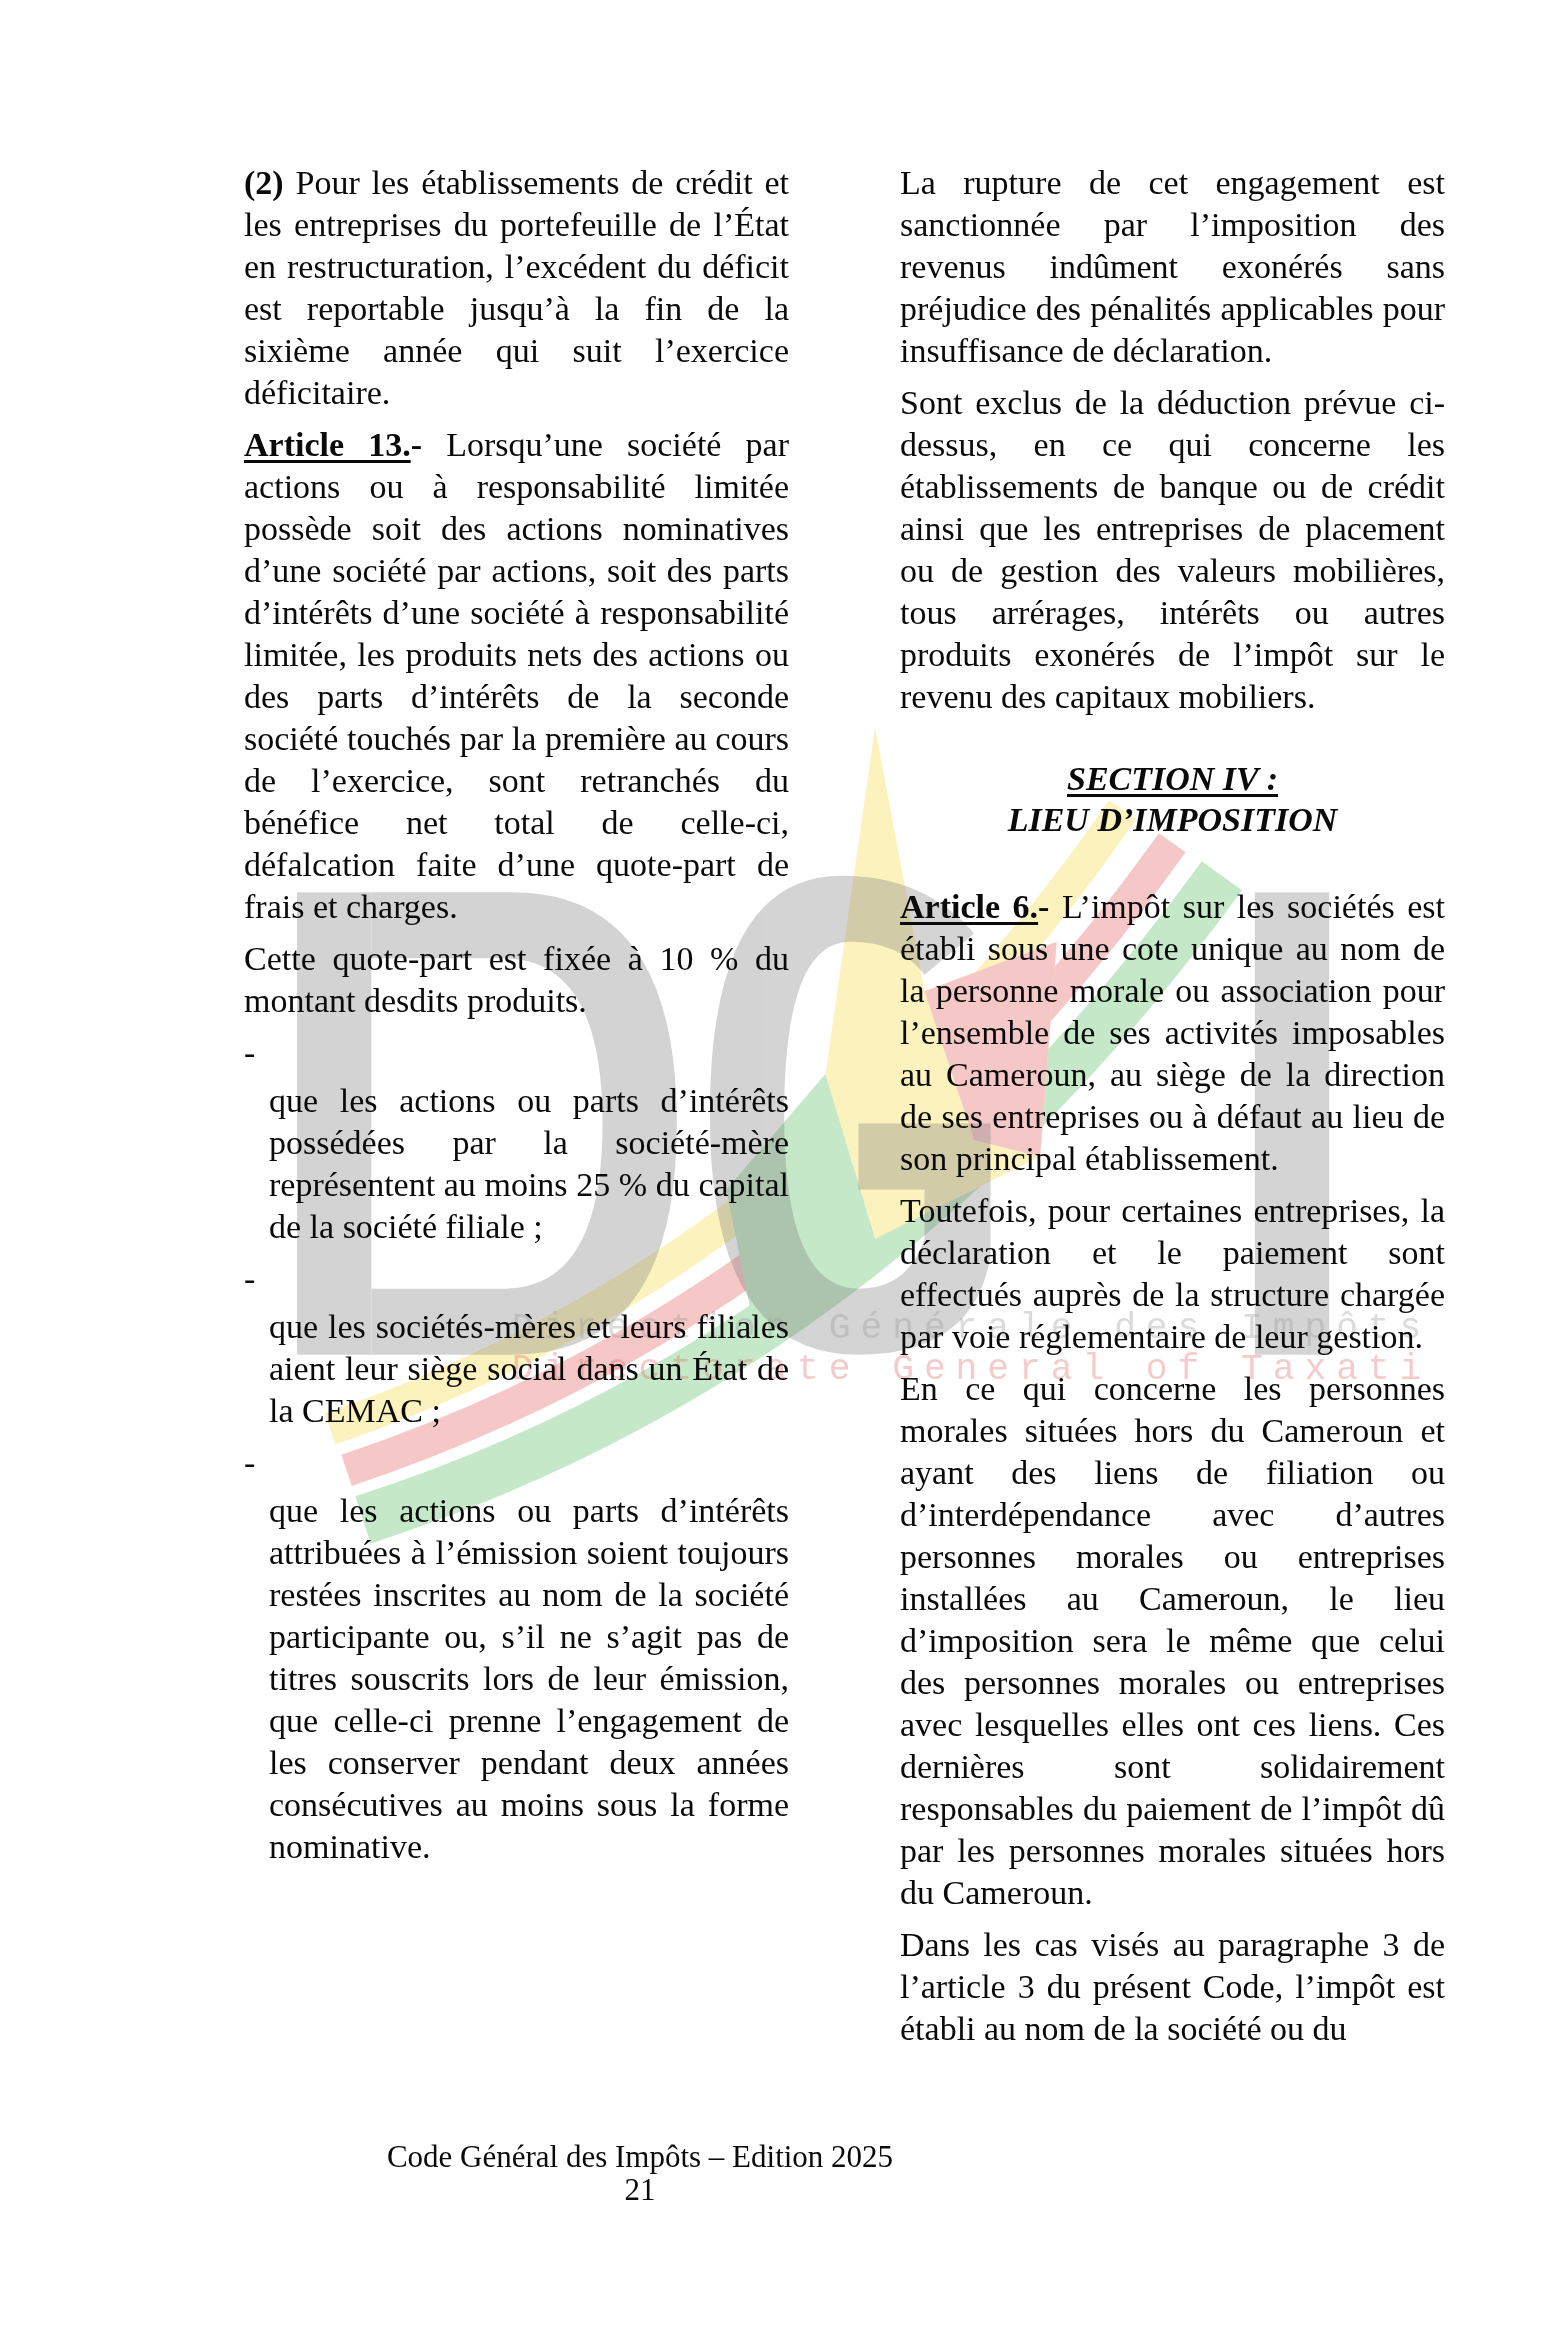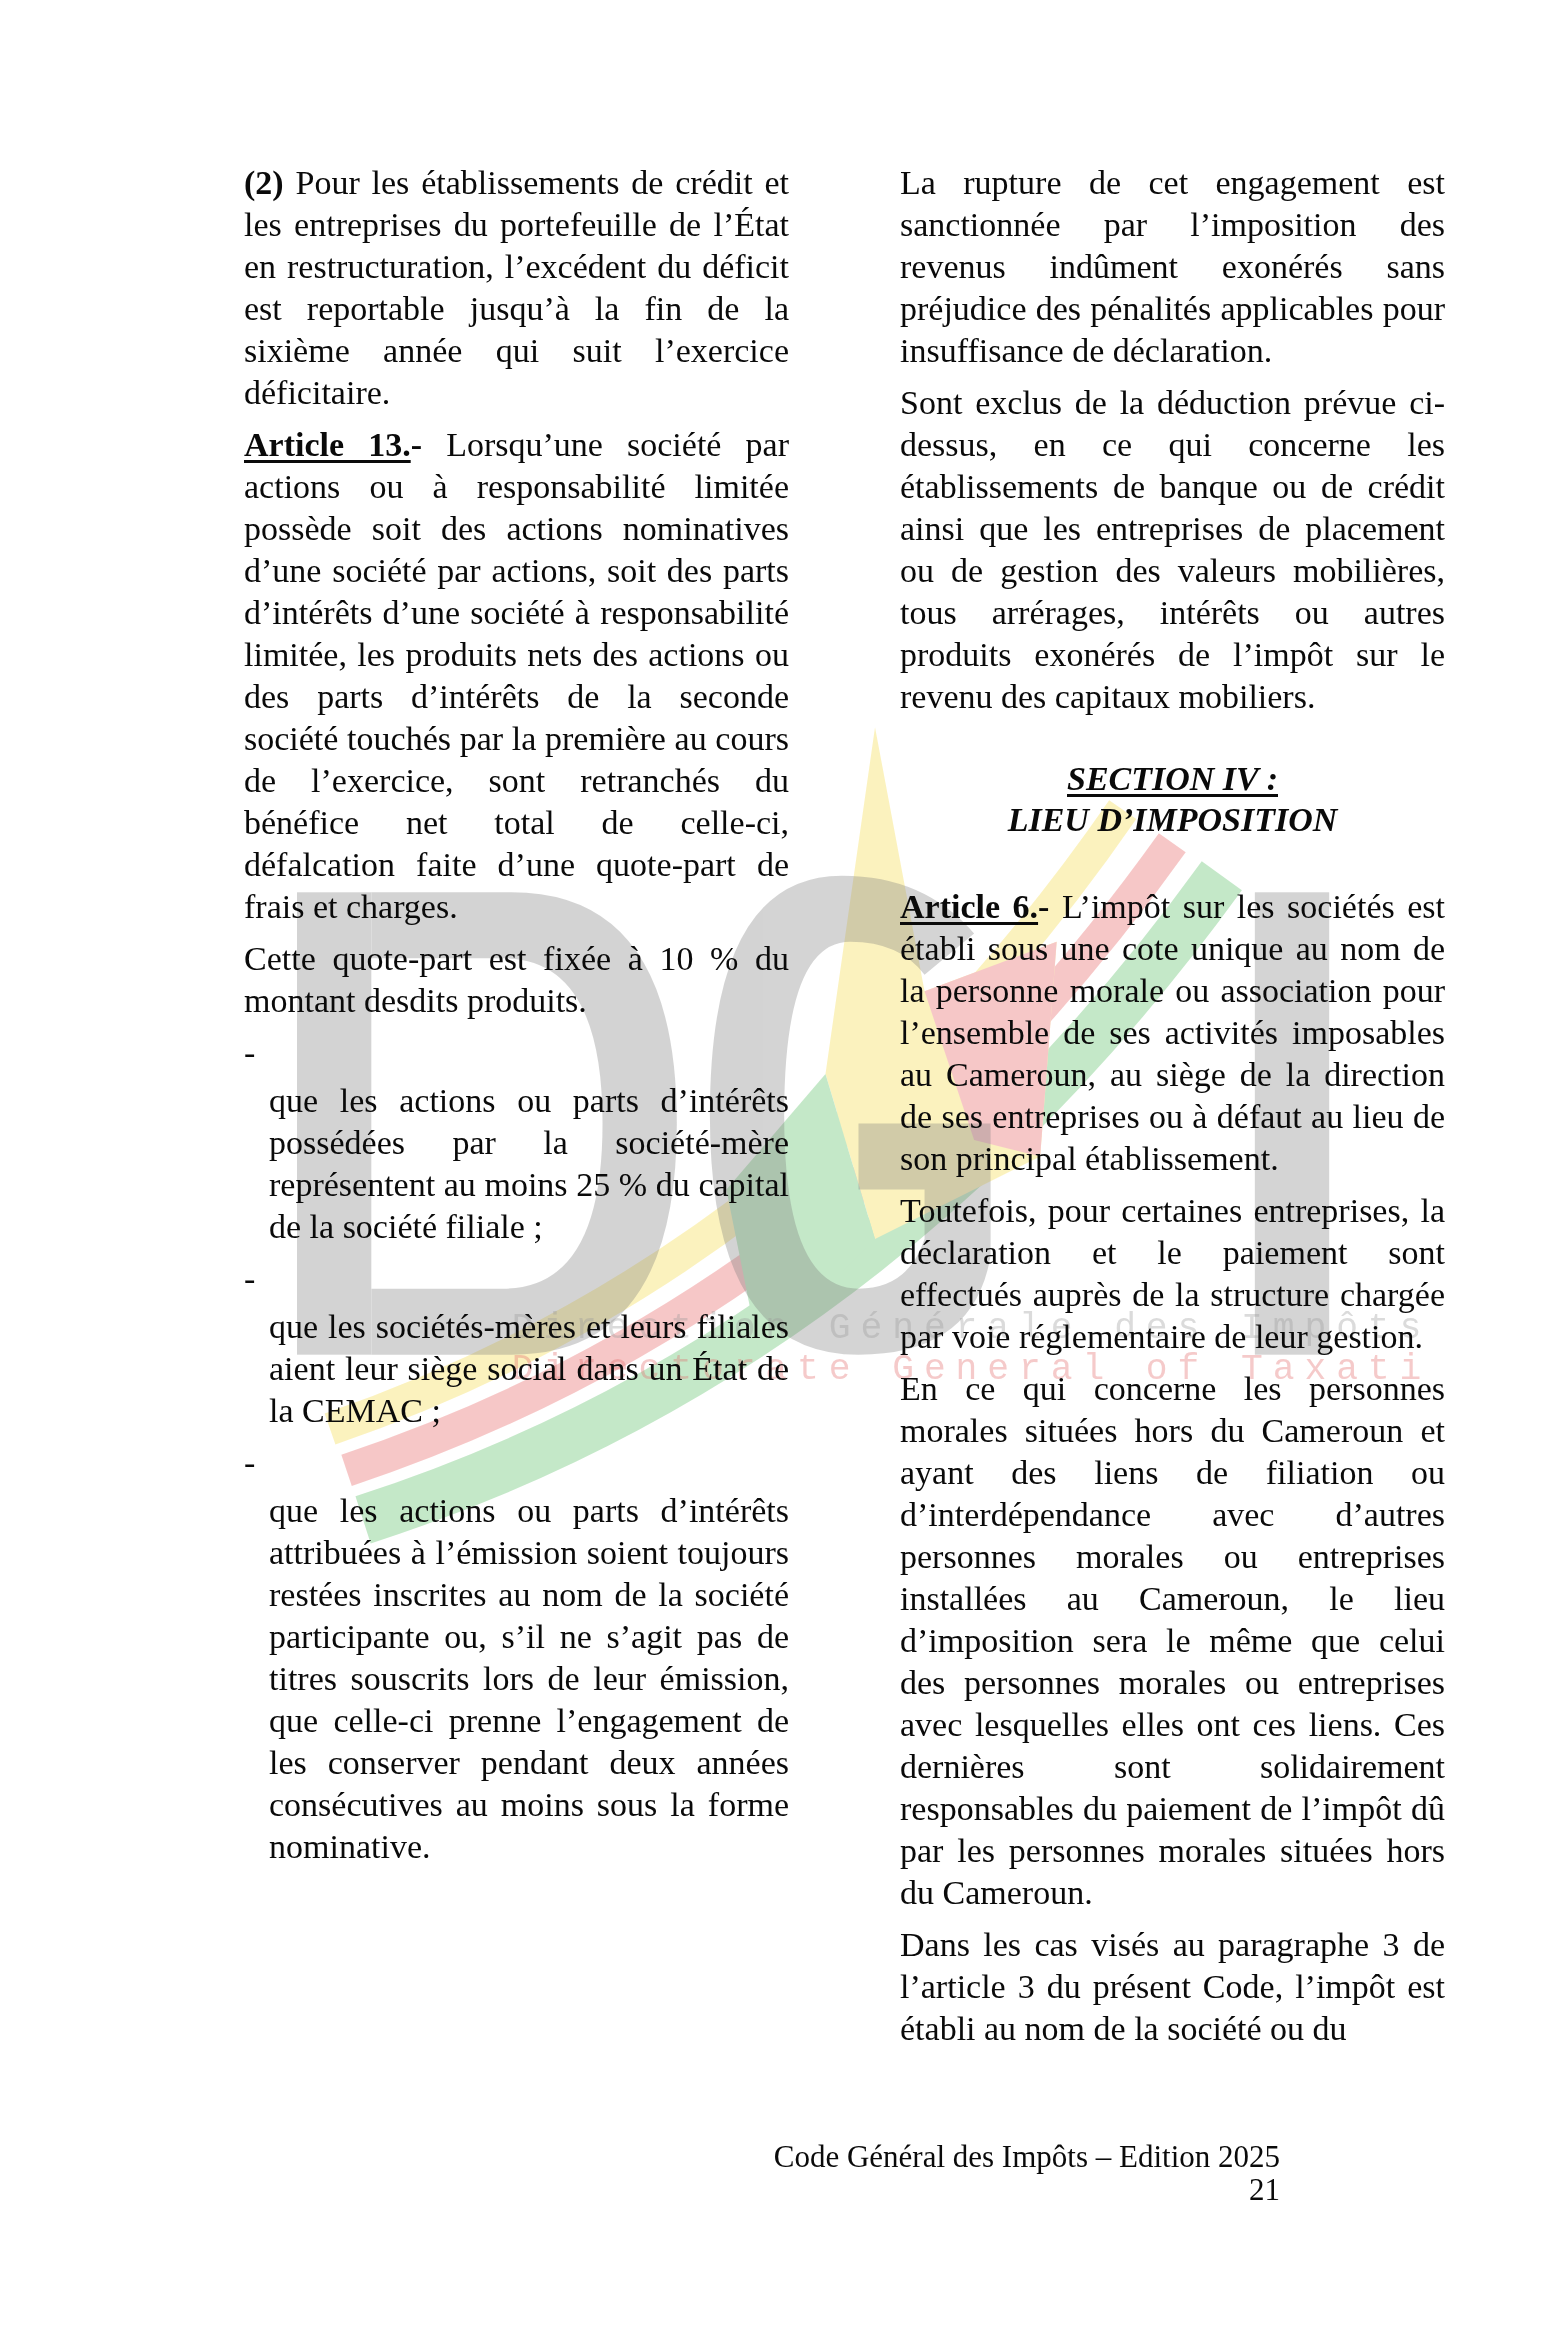--- a/index.html
+++ b/index.html
@@ -47,21 +47,21 @@
     font-style: italic;
     margin: 40px 0 46px 0;
     line-height: 41px;
   }
   .section-head .u { text-decoration: underline; text-decoration-thickness: 2.5px; text-underline-offset: 4.1px; }
   .footer {
     position: absolute;
     left: 0;
     width: 1280px;
     top: 2140px;
-    text-align: right;
+    text-align: center;
     font-size: 31px;
     line-height: 33px;
     z-index: 1;
   }
 </style>
 </head>
 <body>
 
 <svg class="watermark" viewBox="0 0 1360 1000" xmlns="http://www.w3.org/2000/svg">
   <g opacity="0.28">

